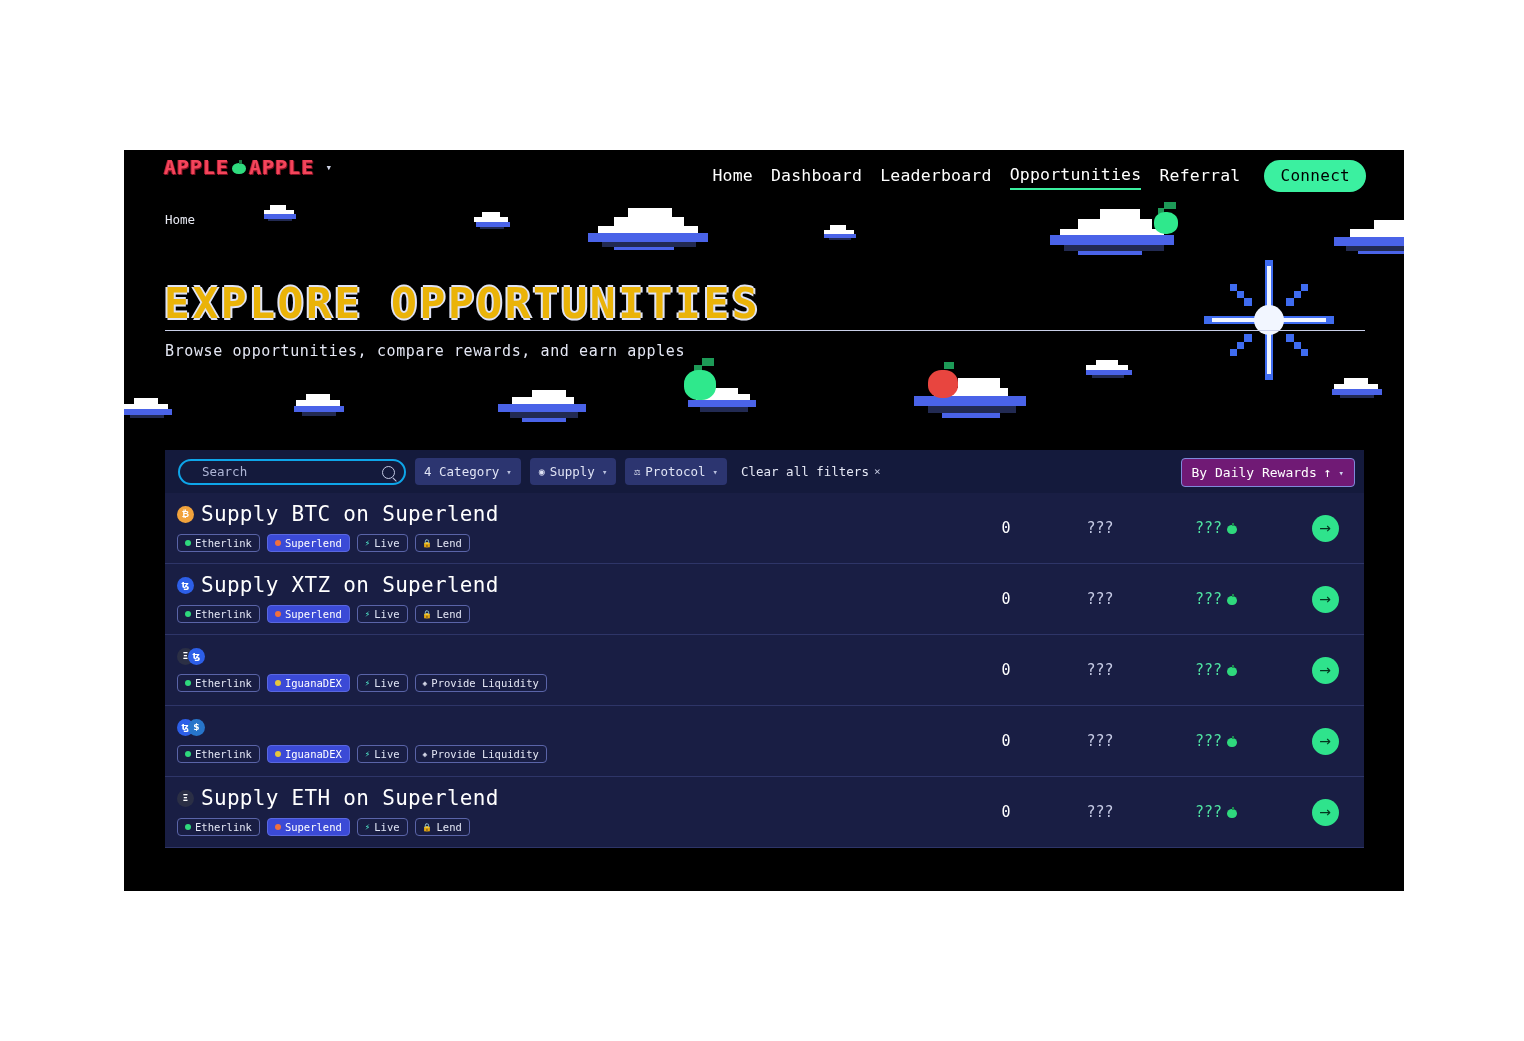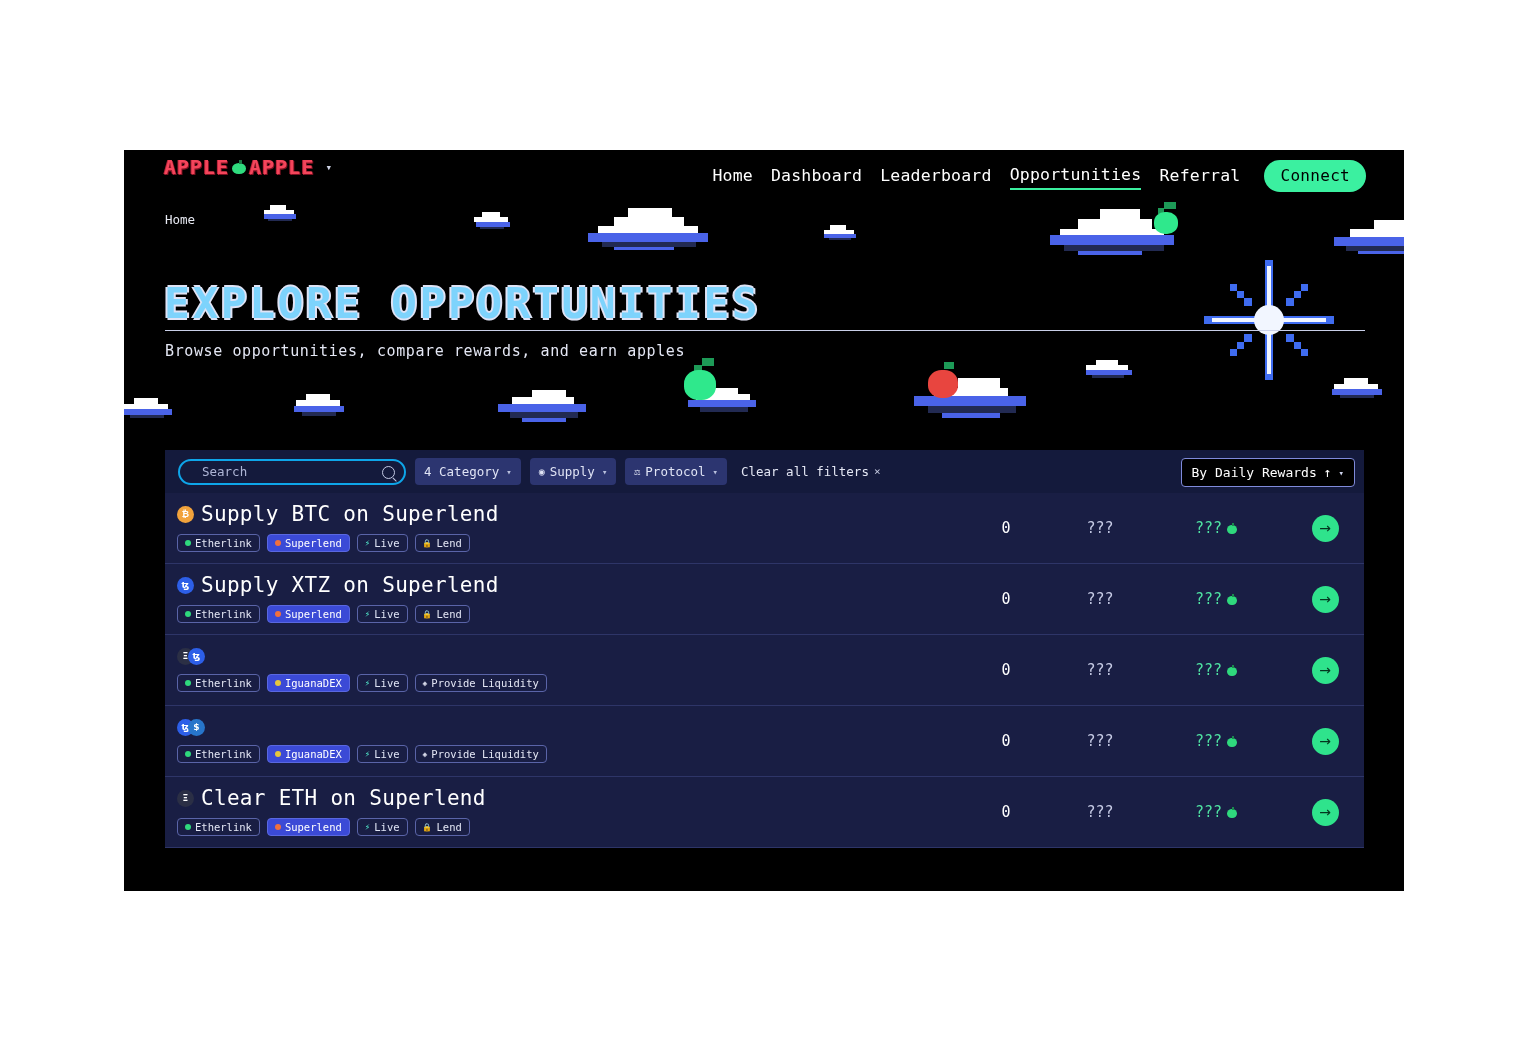--- a/index.html
+++ b/index.html
@@ -82,21 +82,21 @@
   }
   .breadcrumb {
     position: absolute; left: 41px; top: 62px;
     color: #e8eaf3; font-size: 12.5px;
     font-family: "DejaVu Sans Mono", monospace;
     z-index: 30; cursor: pointer;
   }
   .hero-title {
     position: absolute; left: 40px; top: 128px;
     font-size: 43px; font-weight: bold;
-    color: #7dd3fc; letter-spacing: 2.5px;
+    color: #eab308; letter-spacing: 2.5px;
     font-family: "DejaVu Sans Mono", monospace;
     z-index: 30; white-space: nowrap;
     text-shadow: 2px 0 0 #dfe3f5, -2px 0 0 #dfe3f5, 0 2px 0 #dfe3f5, 0 -2px 0 #dfe3f5;
   }
   .hero-rule {
     position: absolute; left: 41px; top: 180px;
     width: 1200px; height: 1px;
     background: #c9cfe8; z-index: 28;
   }
   .hero-sub {
@@ -174,21 +174,21 @@
     margin-left: 14px; color: #e4e7f4;
     font-size: 12.5px; cursor: pointer;
     display: flex; align-items: center; gap: 5px;
     font-family: "DejaVu Sans Mono", monospace;
   }
   .clearall .x { font-size: 11px; color: #c5cae0; }
   .sortbtn {
     position: absolute; right: 9px; top: 8px;
     display: flex; align-items: center; gap: 7px;
     height: 27px; padding: 0 10px;
-    background: #000000; border: 1px solid #7f8ada;
+    background: #701a75; border: 1px solid #7f8ada;
     border-radius: 4px; color: #ffffff; font-size: 13px;
     cursor: pointer; white-space: nowrap;
     font-family: "DejaVu Sans Mono", monospace;
   }
   .sortbtn .cv { font-size: 9px; color: #cfd4ee; }
 
   
   .table {
     position: absolute; left: 41px; top: 343px;
     width: 1199px; background: #191e44;
@@ -618,21 +618,21 @@
           <div class="cell-go">
             <button class="gobtn">→</button>
           </div>
         </div>
         <div class="trow">
           <div class="cell-main">
             <div class="opp-title">
               <span class="tok-stack">
                 <span class="tok" style="background: rgb(43, 47, 69);">Ξ</span>
               </span>
-              <span>Clear ETH on Superlend</span>
+              <span>Supply ETH on Superlend</span>
             </div>
             <div class="badges">
               <span class="badge">
                 <span class="dot" style="background: rgb(47, 217, 125);"></span>
                 <span>Etherlink</span>
               </span>
               <span class="badge proto-superlend">
                 <span class="dot" style="background: rgb(242, 112, 60);"></span>
                 <span>Superlend</span>
               </span>

